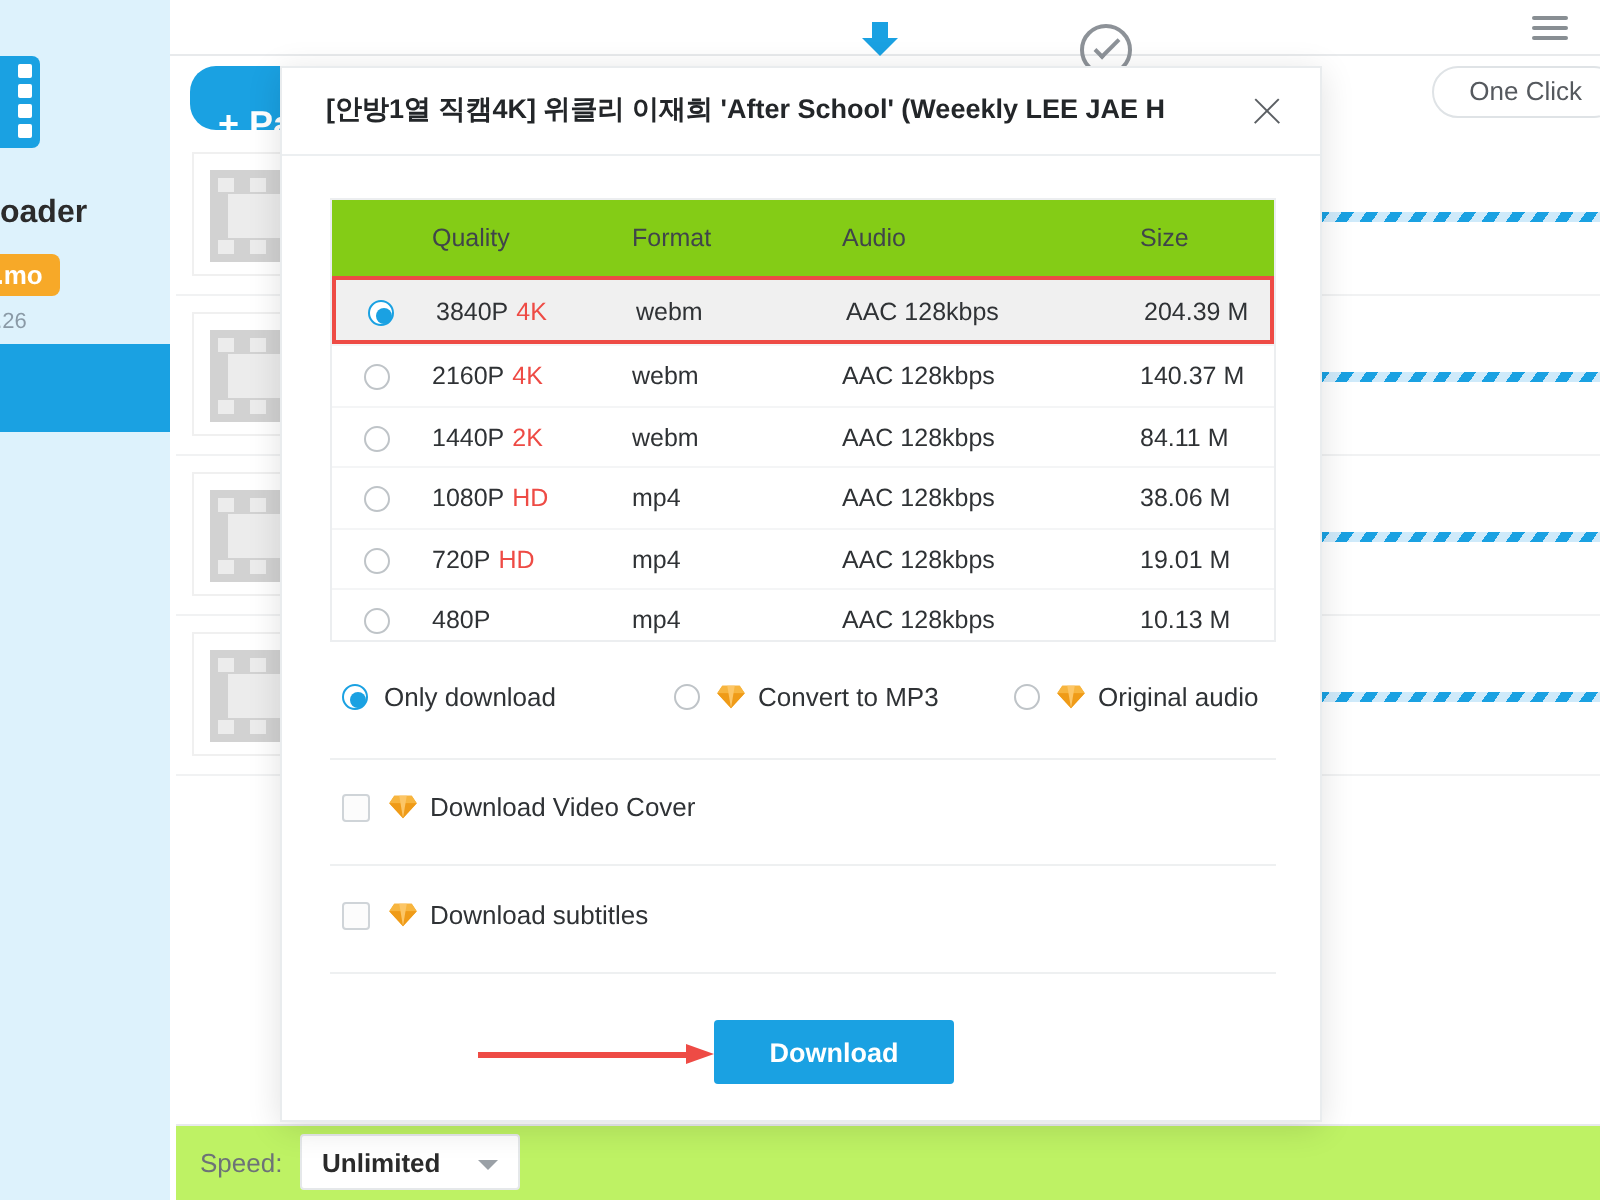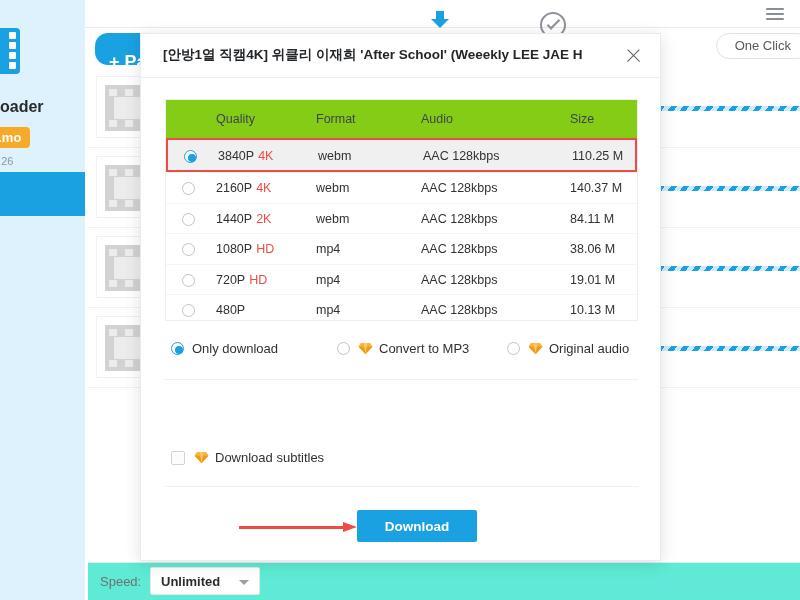--- a/index.html
+++ b/index.html
@@ -251,21 +251,21 @@
     );
   }
 
   
   #app-bottombar {
     position: absolute;
     left: 88px;
     bottom: 0;
     right: 0;
     height: 38px;
-    background: #5eead4;
+    background: #bef264;
     border-top: 1px solid #e8eaec;
   }
 
   #speed-label {
     position: absolute;
     left: 12px;
     top: 11px;
     font-size: 13px;
     color: #6d7277;
   }
@@ -671,21 +671,21 @@
       <span class="th col-format">Format</span>
       <span class="th col-audio">Audio</span>
       <span class="th col-size">Size</span>
     </div>
     <div id="quality-table-body">
         <div class="q-row selected">
           <span class="radio on"></span>
           <span class="cell col-quality">3840P<span class="tagq">4K</span></span>
           <span class="cell col-format">webm</span>
           <span class="cell col-audio">AAC 128kbps</span>
-          <span class="cell col-size">110.25 M</span>
+          <span class="cell col-size">204.39 M</span>
         </div>
         <div class="q-row">
           <span class="radio"></span>
           <span class="cell col-quality">2160P<span class="tagq">4K</span></span>
           <span class="cell col-format">webm</span>
           <span class="cell col-audio">AAC 128kbps</span>
           <span class="cell col-size">140.37 M</span>
         </div>
         <div class="q-row">
           <span class="radio"></span>
@@ -738,20 +738,32 @@
         <svg class="gem-icon" viewBox="0 0 24 20">
           <polygon points="5,1 19,1 23,7 12,19 1,7" fill="#f5a623"></polygon>
           <polygon points="5,1 19,1 23,7 1,7" fill="#f7b53f"></polygon>
           <polygon points="12,19 1,7 23,7" fill="#ef9b18"></polygon>
           <polygon points="9,1 12,19 15,1" fill="#fcc667"></polygon>
         </svg>
         <span>Original audio</span>
       </div>
     </div>
 
+  <div id="cover-row" class="check-row">
+      <div class="check-opt">
+        <span class="cb"></span>
+        <svg class="gem-icon" viewBox="0 0 24 20">
+          <polygon points="5,1 19,1 23,7 12,19 1,7" fill="#f5a623"></polygon>
+          <polygon points="5,1 19,1 23,7 1,7" fill="#f7b53f"></polygon>
+          <polygon points="12,19 1,7 23,7" fill="#ef9b18"></polygon>
+          <polygon points="9,1 12,19 15,1" fill="#fcc667"></polygon>
+        </svg>
+        <span>Download Video Cover</span>
+      </div>
+    </div>
   <div id="subtitle-row" class="check-row">
       <div class="check-opt">
         <span class="cb"></span>
         <svg class="gem-icon" viewBox="0 0 24 20">
           <polygon points="5,1 19,1 23,7 12,19 1,7" fill="#f5a623"></polygon>
           <polygon points="5,1 19,1 23,7 1,7" fill="#f7b53f"></polygon>
           <polygon points="12,19 1,7 23,7" fill="#ef9b18"></polygon>
           <polygon points="9,1 12,19 15,1" fill="#fcc667"></polygon>
         </svg>
         <span>Download subtitles</span>

